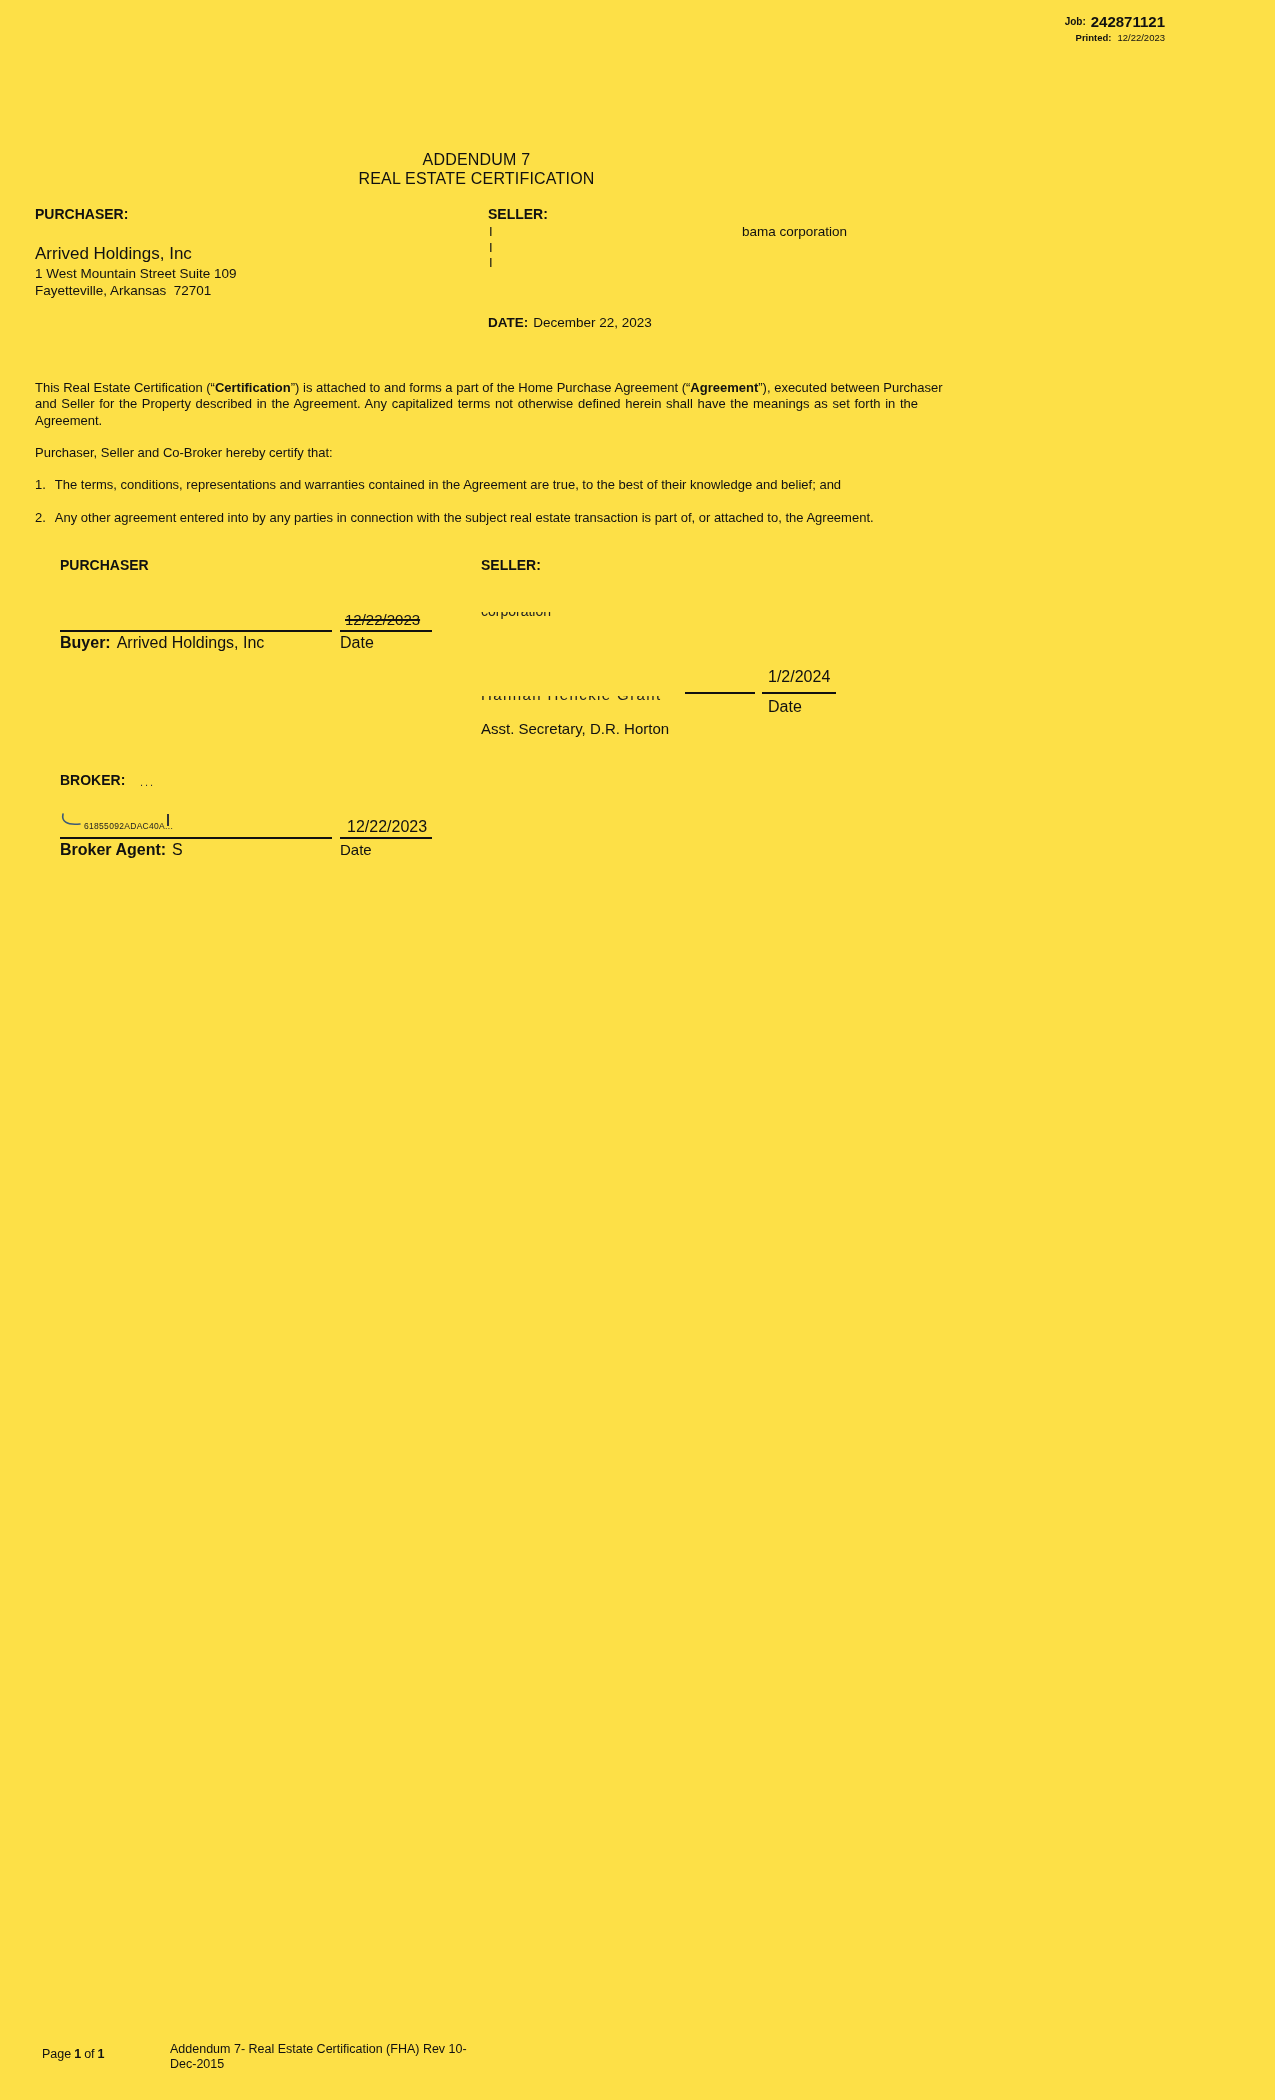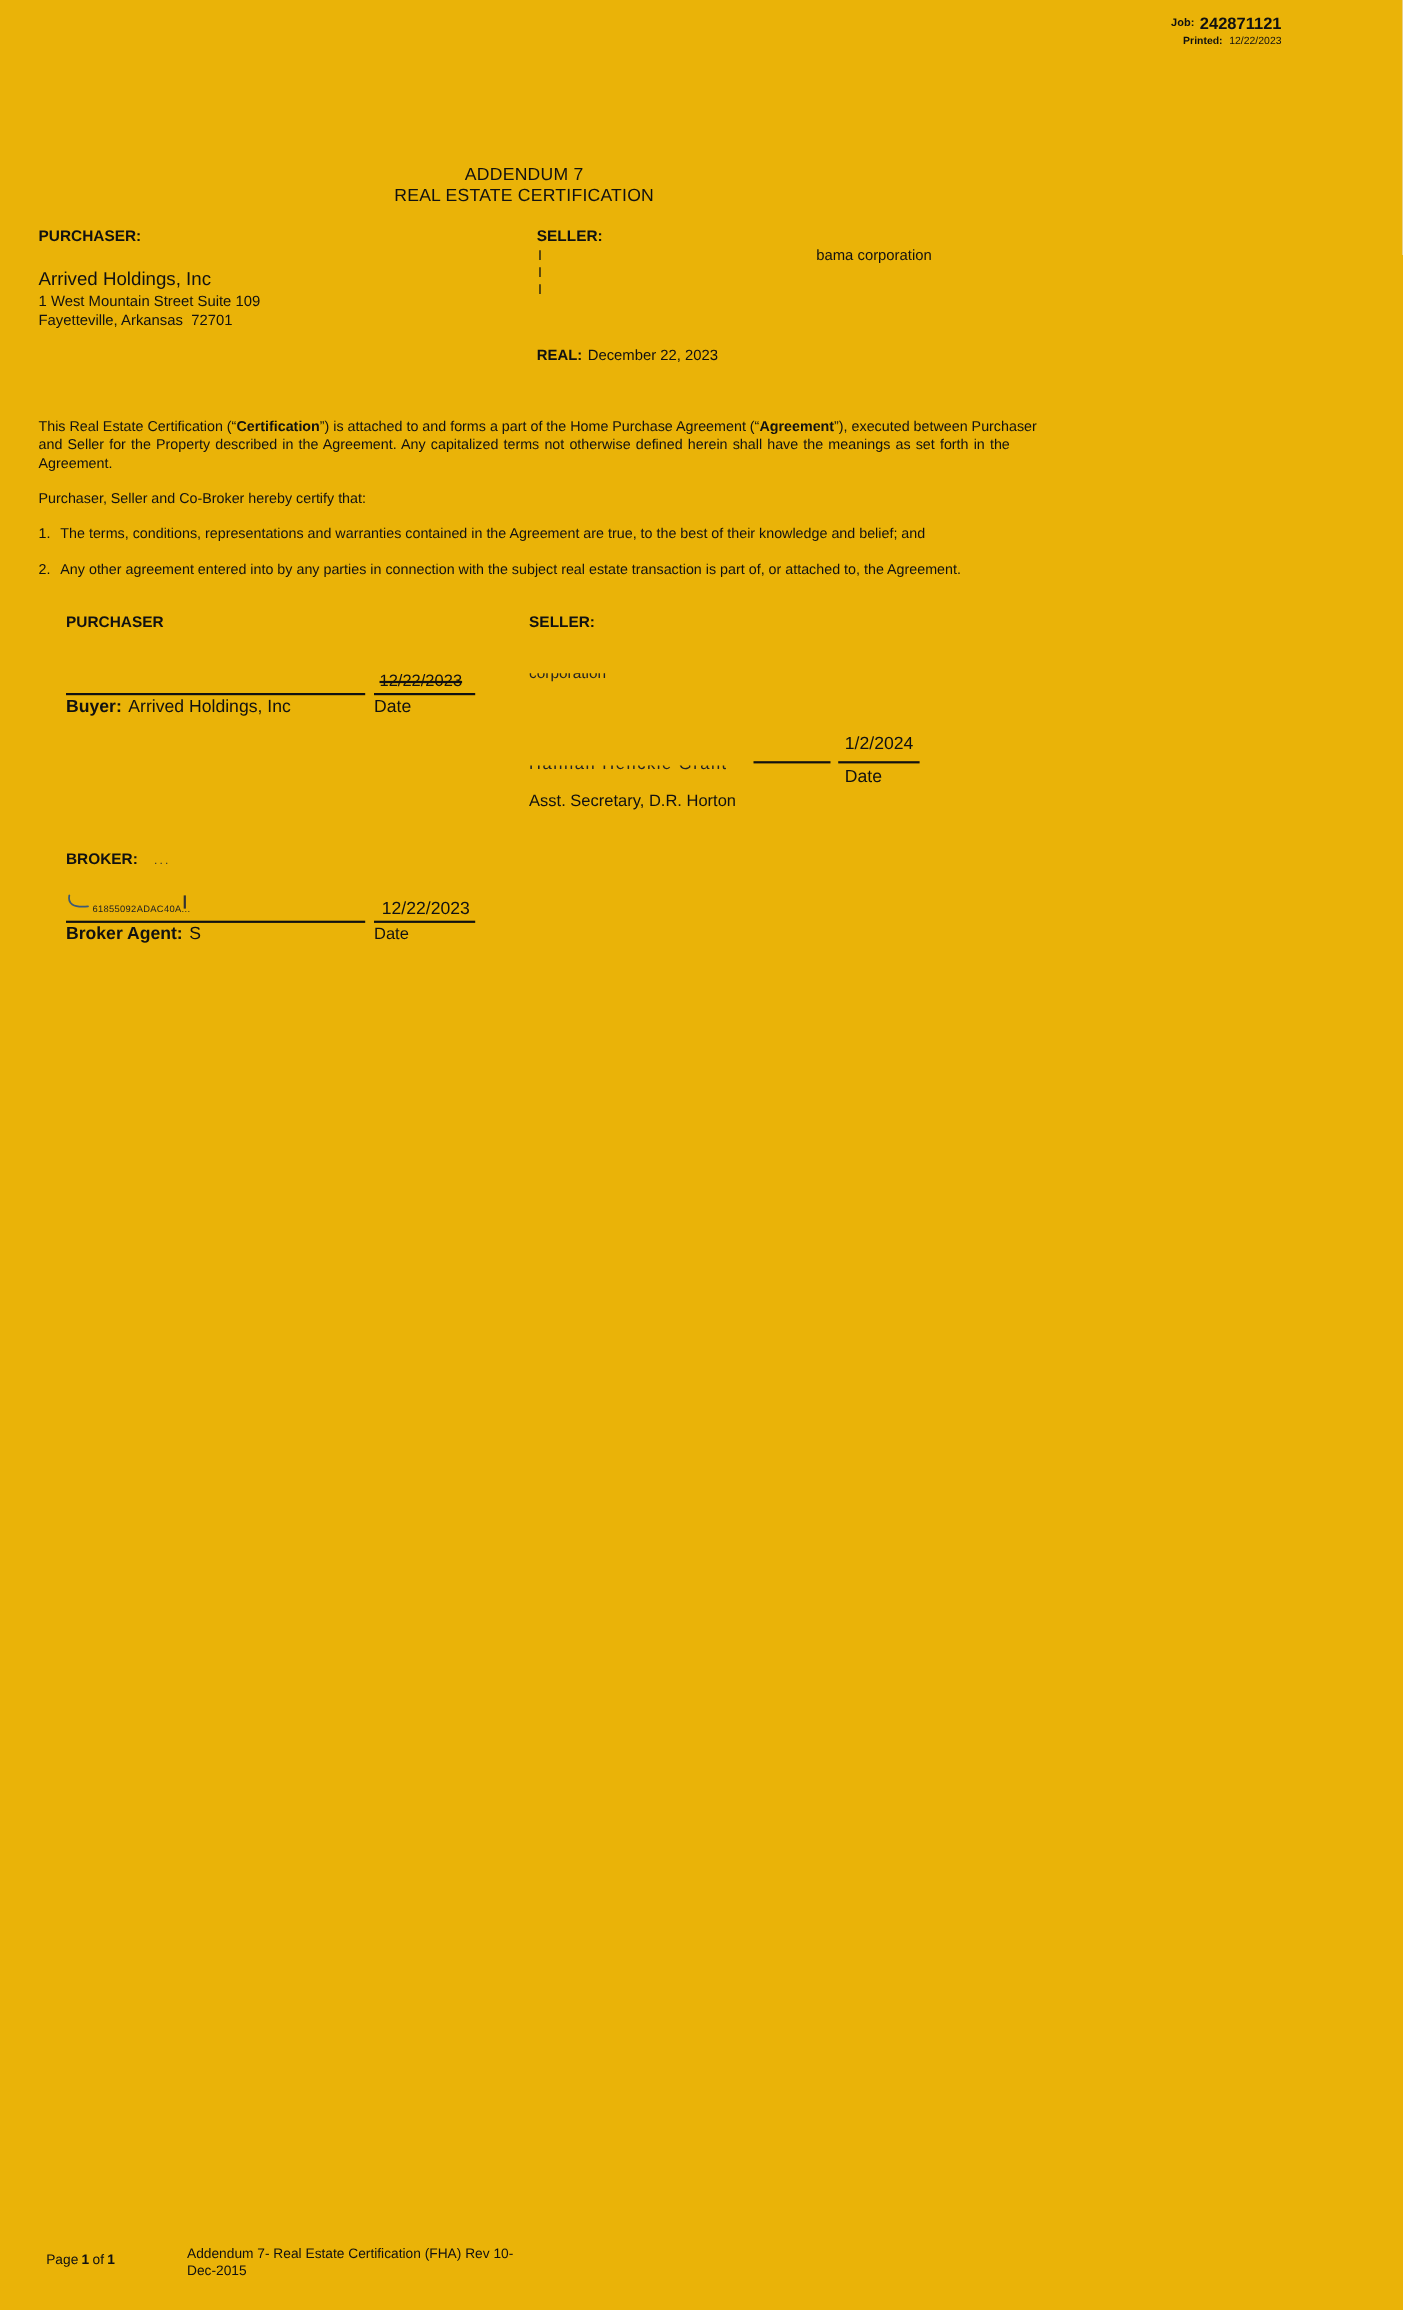--- a/index.html
+++ b/index.html
@@ -1,19 +1,19 @@
 <!DOCTYPE html>
 <html><head>
 <meta charset="utf-8">
 <style>
   * { margin:0; padding:0; box-sizing:border-box; }
   html,body { background:#e8e8e8; }
   .page {
     position:relative; width:1275px; height:2100px; margin:0 auto;
-    background:#eab308; color:#111;
+    background:#fde047; color:#111;
     font-family:"Liberation Sans", sans-serif;
     overflow:hidden;
   }
   .bold { font-weight:bold; }
 
   
   .print-header { position:absolute; top:13px; right:110px; text-align:right; line-height:1.1; }
   .ph-job-label { font-size:10px; font-weight:bold; margin-right:5px; vertical-align:2px; }
   .ph-job-number { font-size:15px; font-weight:bold; }
   .ph-line2 { margin-top:2px; font-size:9.5px; }
@@ -115,21 +115,21 @@
   <div class="purchaser-addr1">1 West Mountain Street Suite 109</div>
   <div class="purchaser-addr2">Fayetteville, Arkansas  72701</div>
 
   <div class="seller-label">SELLER:</div>
   <div class="seller-frag1">I</div>
   <div class="seller-frag1-tail">bama corporation</div>
   <div class="seller-frag2">I</div>
   <div class="seller-frag3">I</div>
 
   <div class="date-line">
-    <span class="date-label">REAL:</span><span>December 22, 2023</span>
+    <span class="date-label">DATE:</span><span>December 22, 2023</span>
   </div>
 
   <div class="body-par">
     <div class="jline"><span>This Real Estate Certification (“</span><span class="bold">Certification</span><span>”) is attached to and forms a part of the Home Purchase Agreement (“</span><span class="bold">Agreement</span><span>”), executed between Purchaser</span></div>
     <div class="jline">and Seller for the Property described in the Agreement.  Any capitalized terms not otherwise defined herein shall have the meanings as set forth in the</div>
     <div>Agreement.</div>
   </div>
 
   <div class="certify-line">Purchaser, Seller and Co-Broker hereby certify that:</div>
 

